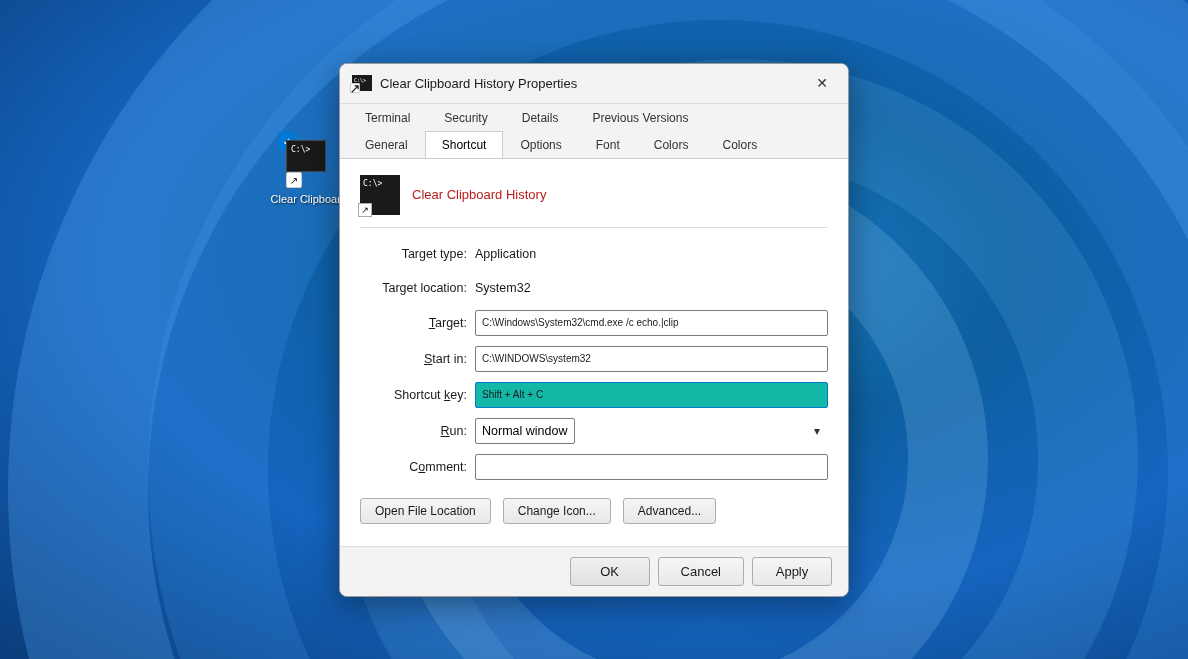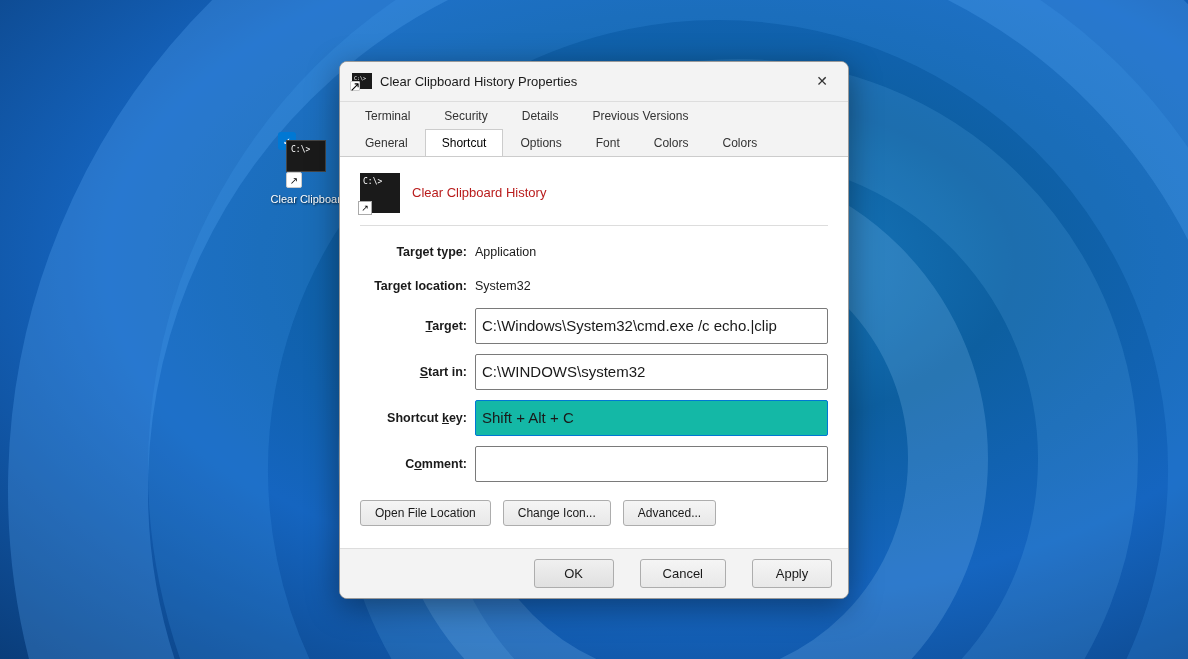--- a/index.html
+++ b/index.html
@@ -320,35 +320,34 @@
       min-height: 24px;
     }
 
     .form-label {
       width: 115px;
       font-size: 12.5px;
       color: #1a1a1a;
       flex-shrink: 0;
       text-align: right;
       padding-right: 8px;
-      font-weight: bold;
     }
 
     .form-value {
       font-size: 12.5px;
       color: #1a1a1a;
     }
 
     .form-input {
       flex: 1;
-      height: 36px;
+      height: 26px;
       border: 1px solid #7a7a7a;
       border-radius: 2px;
       padding: 0 6px;
-      font-size: 15px;
+      font-size: 10px;
       font-family: 'Segoe UI', sans-serif;
       background: #fff;
       color: #1a1a1a;
     }
 
     .form-input.active-field {
       border-color: #0078d4;
       background: #14b8a6;
     }
 
@@ -402,21 +401,21 @@
       color: #1a1a1a;
       white-space: nowrap;
     }
 
     
     .dialog-footer {
       background: #f3f3f3;
       border-top: 1px solid #ddd;
       display: flex;
       justify-content: flex-end;
-      gap: 26px;
+      gap: 8px;
       padding: 10px 16px;
     }
 
     .footer-btn {
       padding: 6px 22px;
       font-size: 13px;
       font-family: 'Segoe UI', sans-serif;
       border: 1px solid #adadad;
       background: linear-gradient(to bottom, #f5f5f5, #e8e8e8);
       border-radius: 3px;
@@ -507,20 +506,30 @@
       <div class="form-row">
         <span class="form-label"><span class="underline">S</span>tart in:</span>
         <input class="form-input" type="text" value="C:\WINDOWS\system32" style="">
       </div>
 
       <div class="form-row">
         <span class="form-label">Shortcut <span class="underline">k</span>ey:</span>
         <input class="form-input active-field" type="text" value="Shift + Alt + C" style="">
       </div>
 
+      <div class="form-row">
+        <span class="form-label"><span class="underline">R</span>un:</span>
+        <div class="select-wrapper">
+          <select class="form-select">
+            <option>Normal window</option>
+            <option>Minimized</option>
+            <option>Maximized</option>
+          </select>
+        </div>
+      </div>
 
       <div class="form-row">
         <span class="form-label">C<span class="underline">o</span>mment:</span>
         <input class="form-input" type="text" style="">
       </div>
 
       <div class="action-buttons">
         <button class="btn">Open File Location</button>
         <button class="btn">Change Icon...</button>
         <button class="btn">Advanced...</button>

